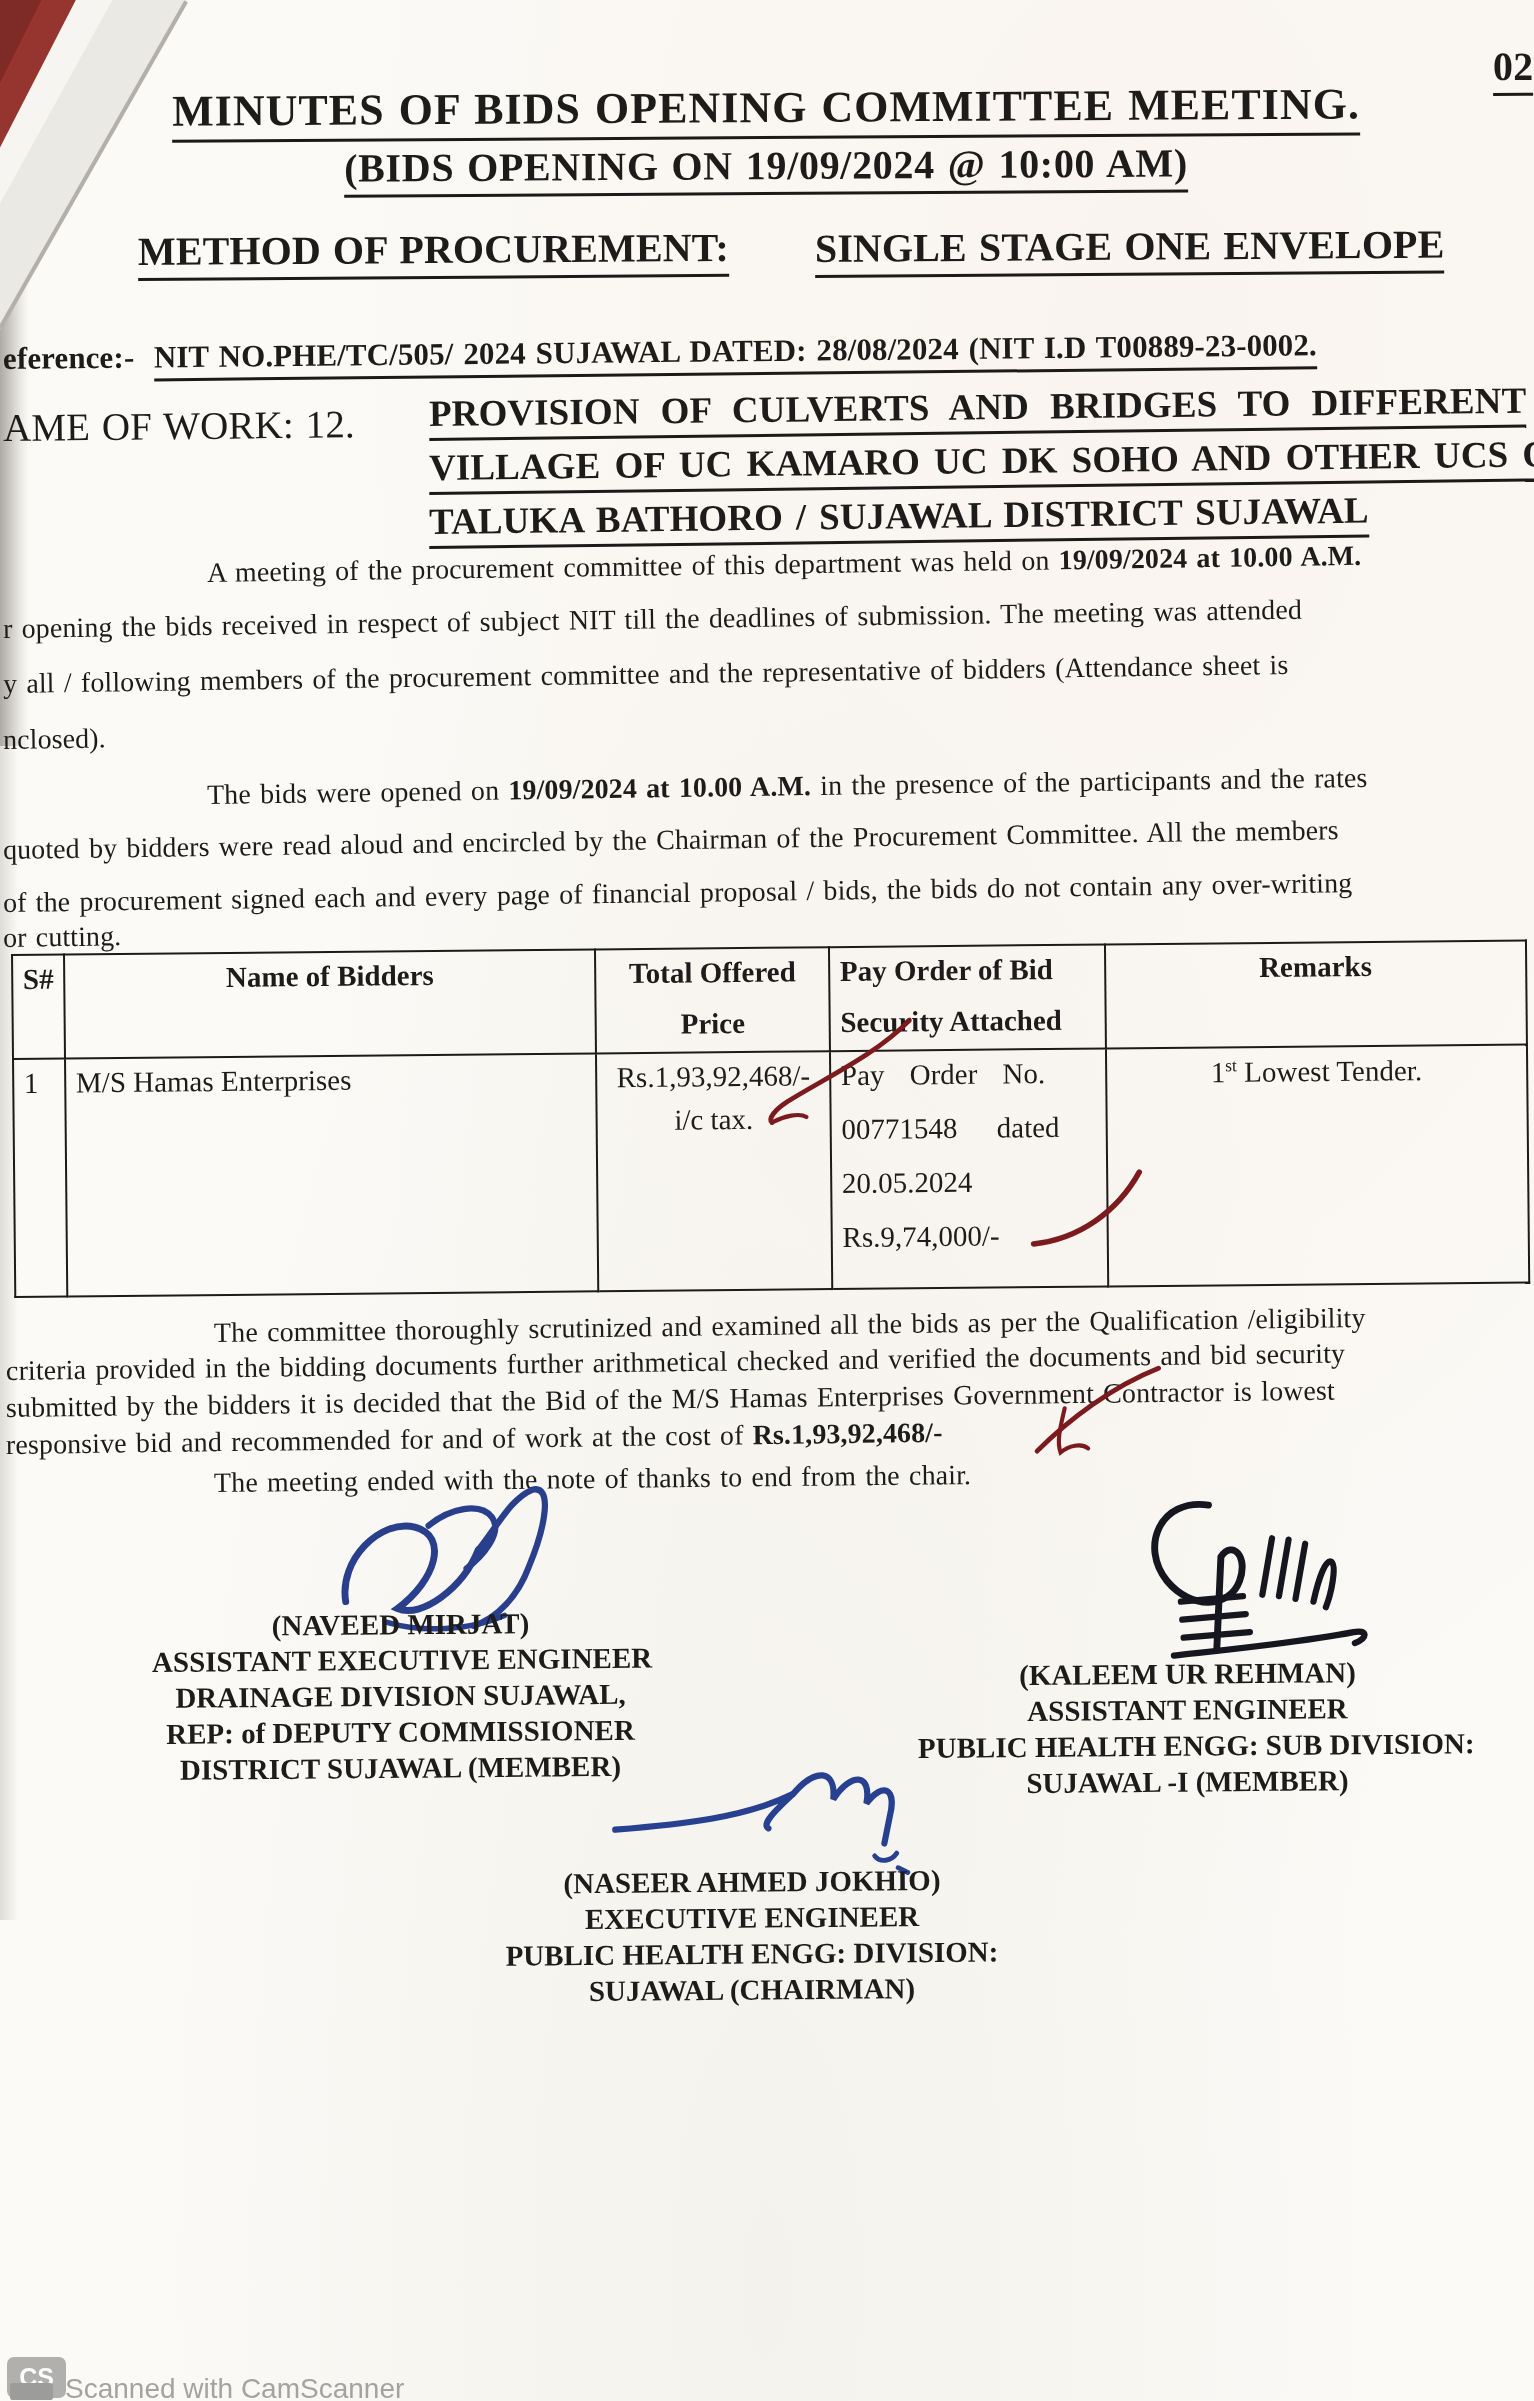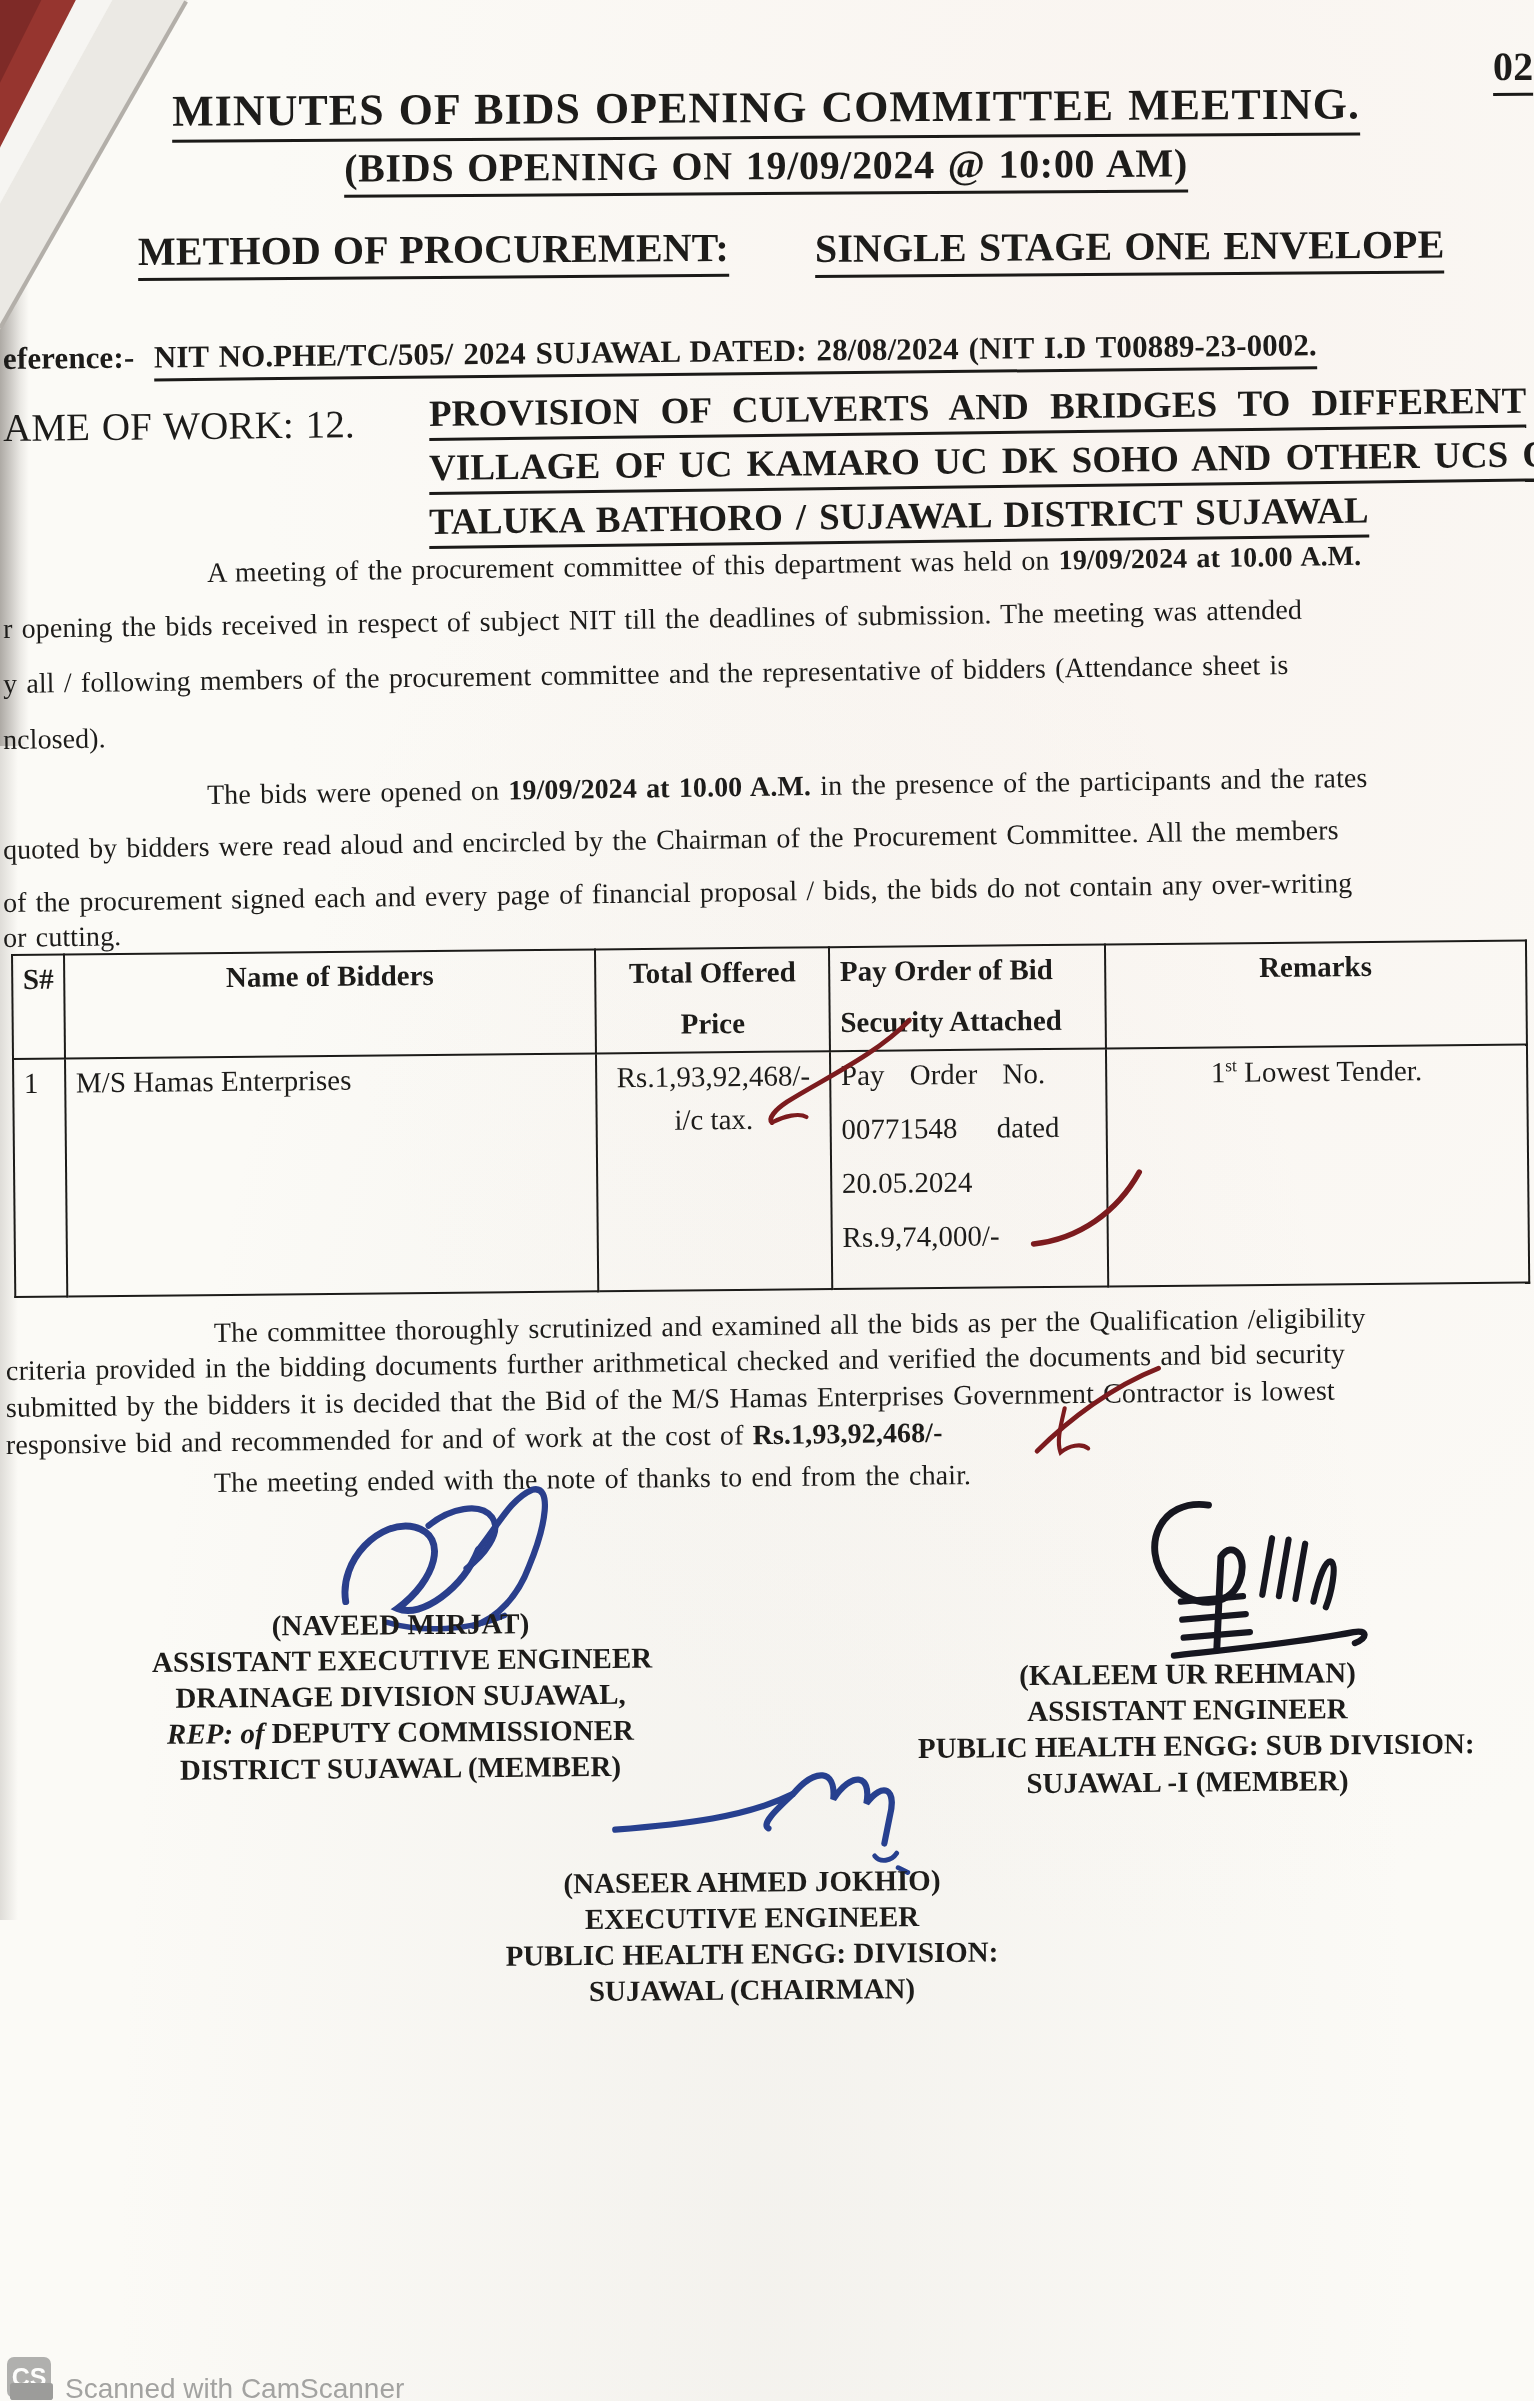--- a/index.html
+++ b/index.html
@@ -9,21 +9,21 @@
       radial-gradient(ellipse at 75% 15%, rgba(242,220,214,0.20), transparent 55%),
       radial-gradient(ellipse at 50% 95%, rgba(210,205,198,0.18), transparent 60%),
       #fbfaf6;
     font-family:"Liberation Serif","DejaVu Serif",serif;
     color:#1d1c1a;
   }
   .abs{position:absolute;}
   .line{position:absolute; white-space:nowrap; font-size:28px; letter-spacing:0.1px; word-spacing:2.1px;
         transform:rotate(-0.85deg); transform-origin:left center;}
   .b{font-weight:bold;}
-  .i{font-style:italic;}
+  .i{}
   .us{border-bottom:3.5px solid #1b1a18; padding-bottom:4.1px;}
   .center{text-align:center;}
   
   .left-shade{left:0;top:276px;width:29px;height:470px;
     background:linear-gradient(to right,rgba(110,104,98,.55),rgba(110,104,98,.12) 70%,transparent);}
   .left-shade2{left:0;top:746px;width:18px;height:1174px;
     background:linear-gradient(to right,rgba(120,114,108,.22),transparent);}
   
   table.bids{position:absolute; left:11px; top:954px; width:1516px; border-collapse:collapse;
     transform:rotate(-0.55deg); transform-origin:left top;}
@@ -31,21 +31,21 @@
   table.bids th{font-weight:bold; text-align:center; height:88px;}
   table.bids td{height:222px;}
   .hdr2{margin-top:18px;}
   .payline{margin-bottom:21px; word-spacing:18px; white-space:nowrap;}
   .pay-wide{word-spacing:32px;}
   sup{font-size:60%; vertical-align:super;}
   .signame{position:absolute; white-space:nowrap; font-weight:bold; font-size:29px;
     transform:rotate(-0.5deg); transform-origin:left center;}
   .footer-text{font-family:"Liberation Sans","DejaVu Sans",sans-serif; color:#a3a3a1; font-size:28px;margin-top:9px;}
   .cs-badge{
-    left:7px; top:2357px; width:44px; height:41px; background:#b0b0ae; border-radius:7px;
+    left:7px; top:2357px; width:59px; height:41px; background:#b0b0ae; border-radius:7px;
     font-family:"Liberation Sans",sans-serif; font-weight:bold; color:#fdfdfc; font-size:25px;
     display:flex; align-items:center; justify-content:center;}
   .cs-tab{left:9.7px; top:2383px; width:43px; height:16.6px; background:#9c9c9a; border-radius:2.8px;}
   svg{overflow:visible;}
 </style>
 </head>
 <body>
 
 <div id="page">
 

